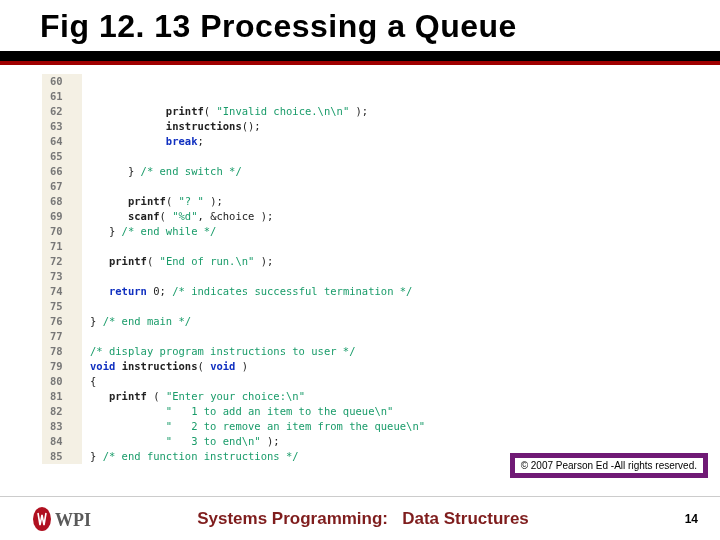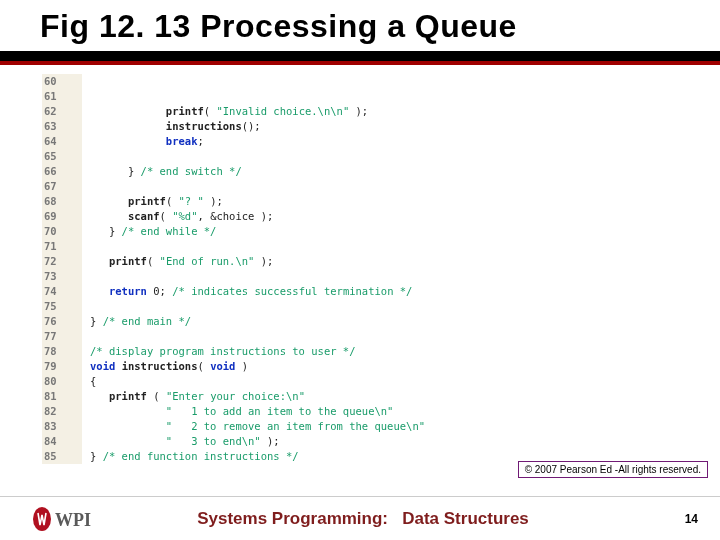--- a/index.html
+++ b/index.html
@@ -47,38 +47,38 @@
   .code-line {
     display: flex;
     align-items: flex-start;
     height: 15px;
   }
   .lineno {
     width: 40px;
     background: #f4f0e4;
     color: #777;
     text-align: left;
-    padding-left: 2px;
+    padding-left: 8px;
     font-weight: bold;
     flex-shrink: 0;
   }
   .code {
     padding-left: 8px;
     white-space: pre;
     color: #222;
   }
   .kw { color: #1030c0; font-weight: bold; }
   .str { color: #1a9c6a; }
   .cm { color: #1a9c6a; }
   .fn { color: #222; font-weight: bold; }
   .copyright {
     position: absolute;
     right: 12px;
     bottom: 62px;
-    border: 1px solid #701a75;
+    border: 5px solid #701a75;
     background: #fff;
     font-family: Arial, sans-serif;
     font-size: 10px;
     padding: 2px 6px;
     margin-left: 16px;
   }
   .footer {
     position: absolute;
     bottom: 0;
     left: 0;

